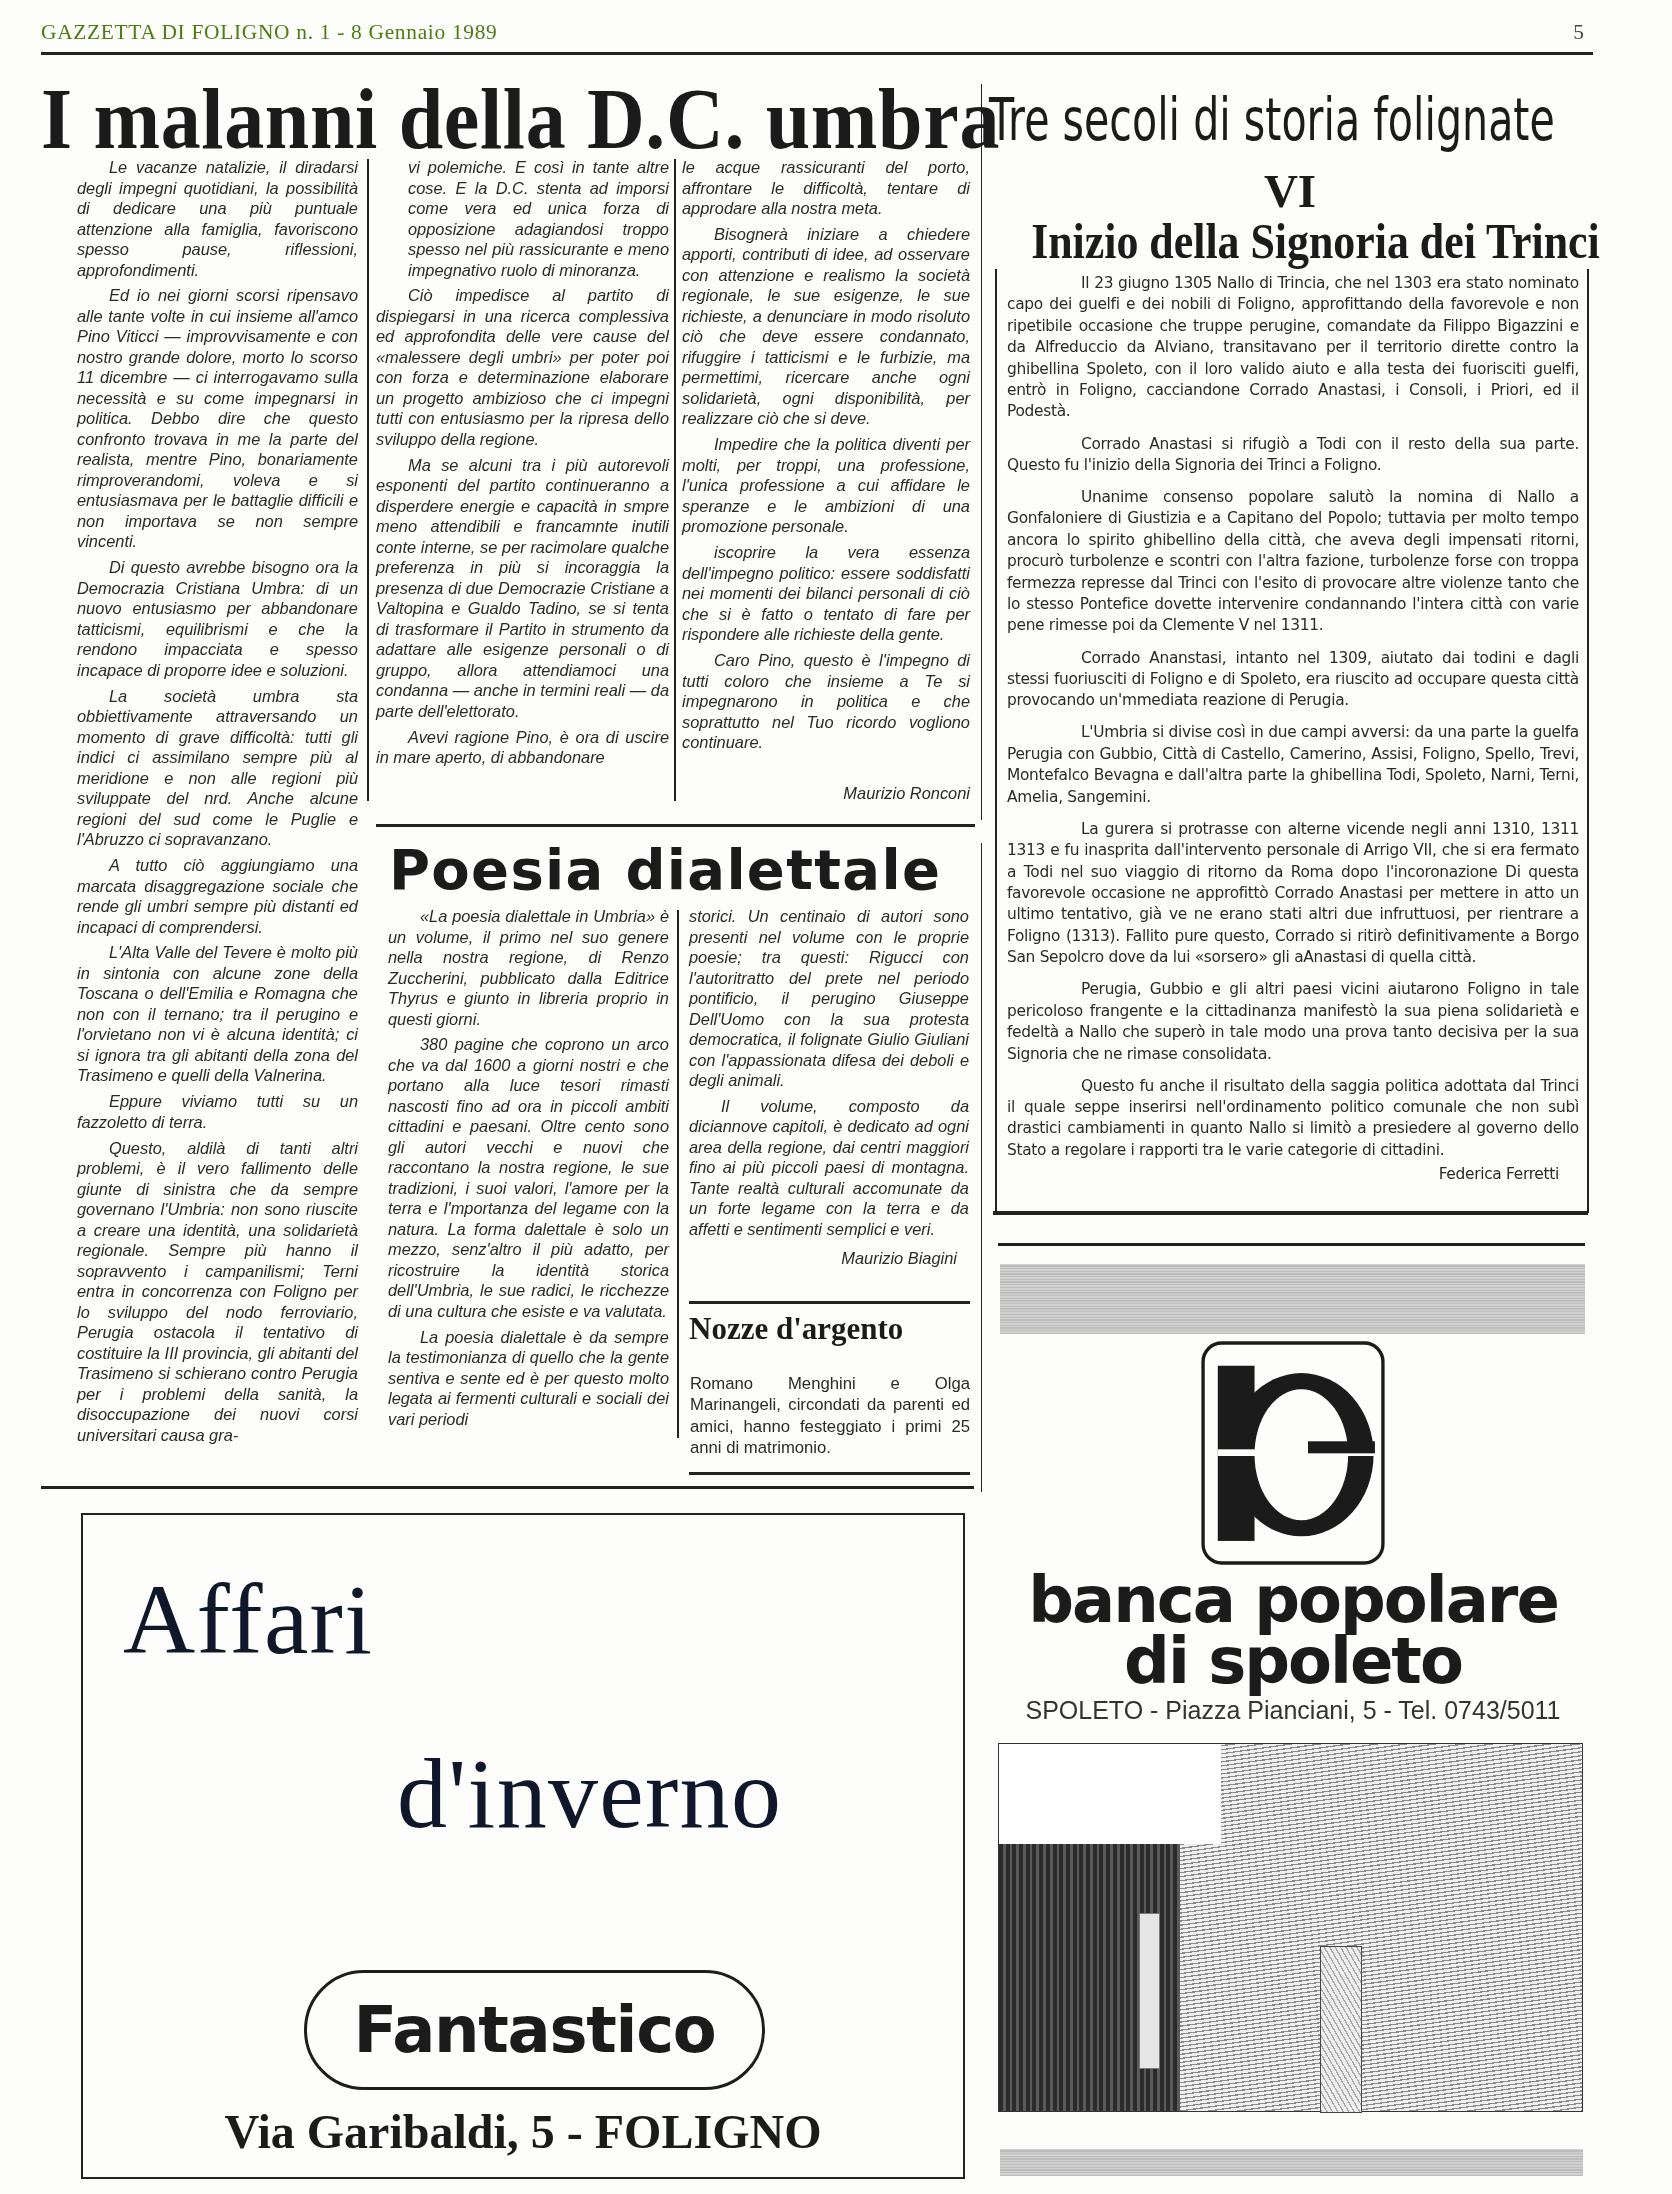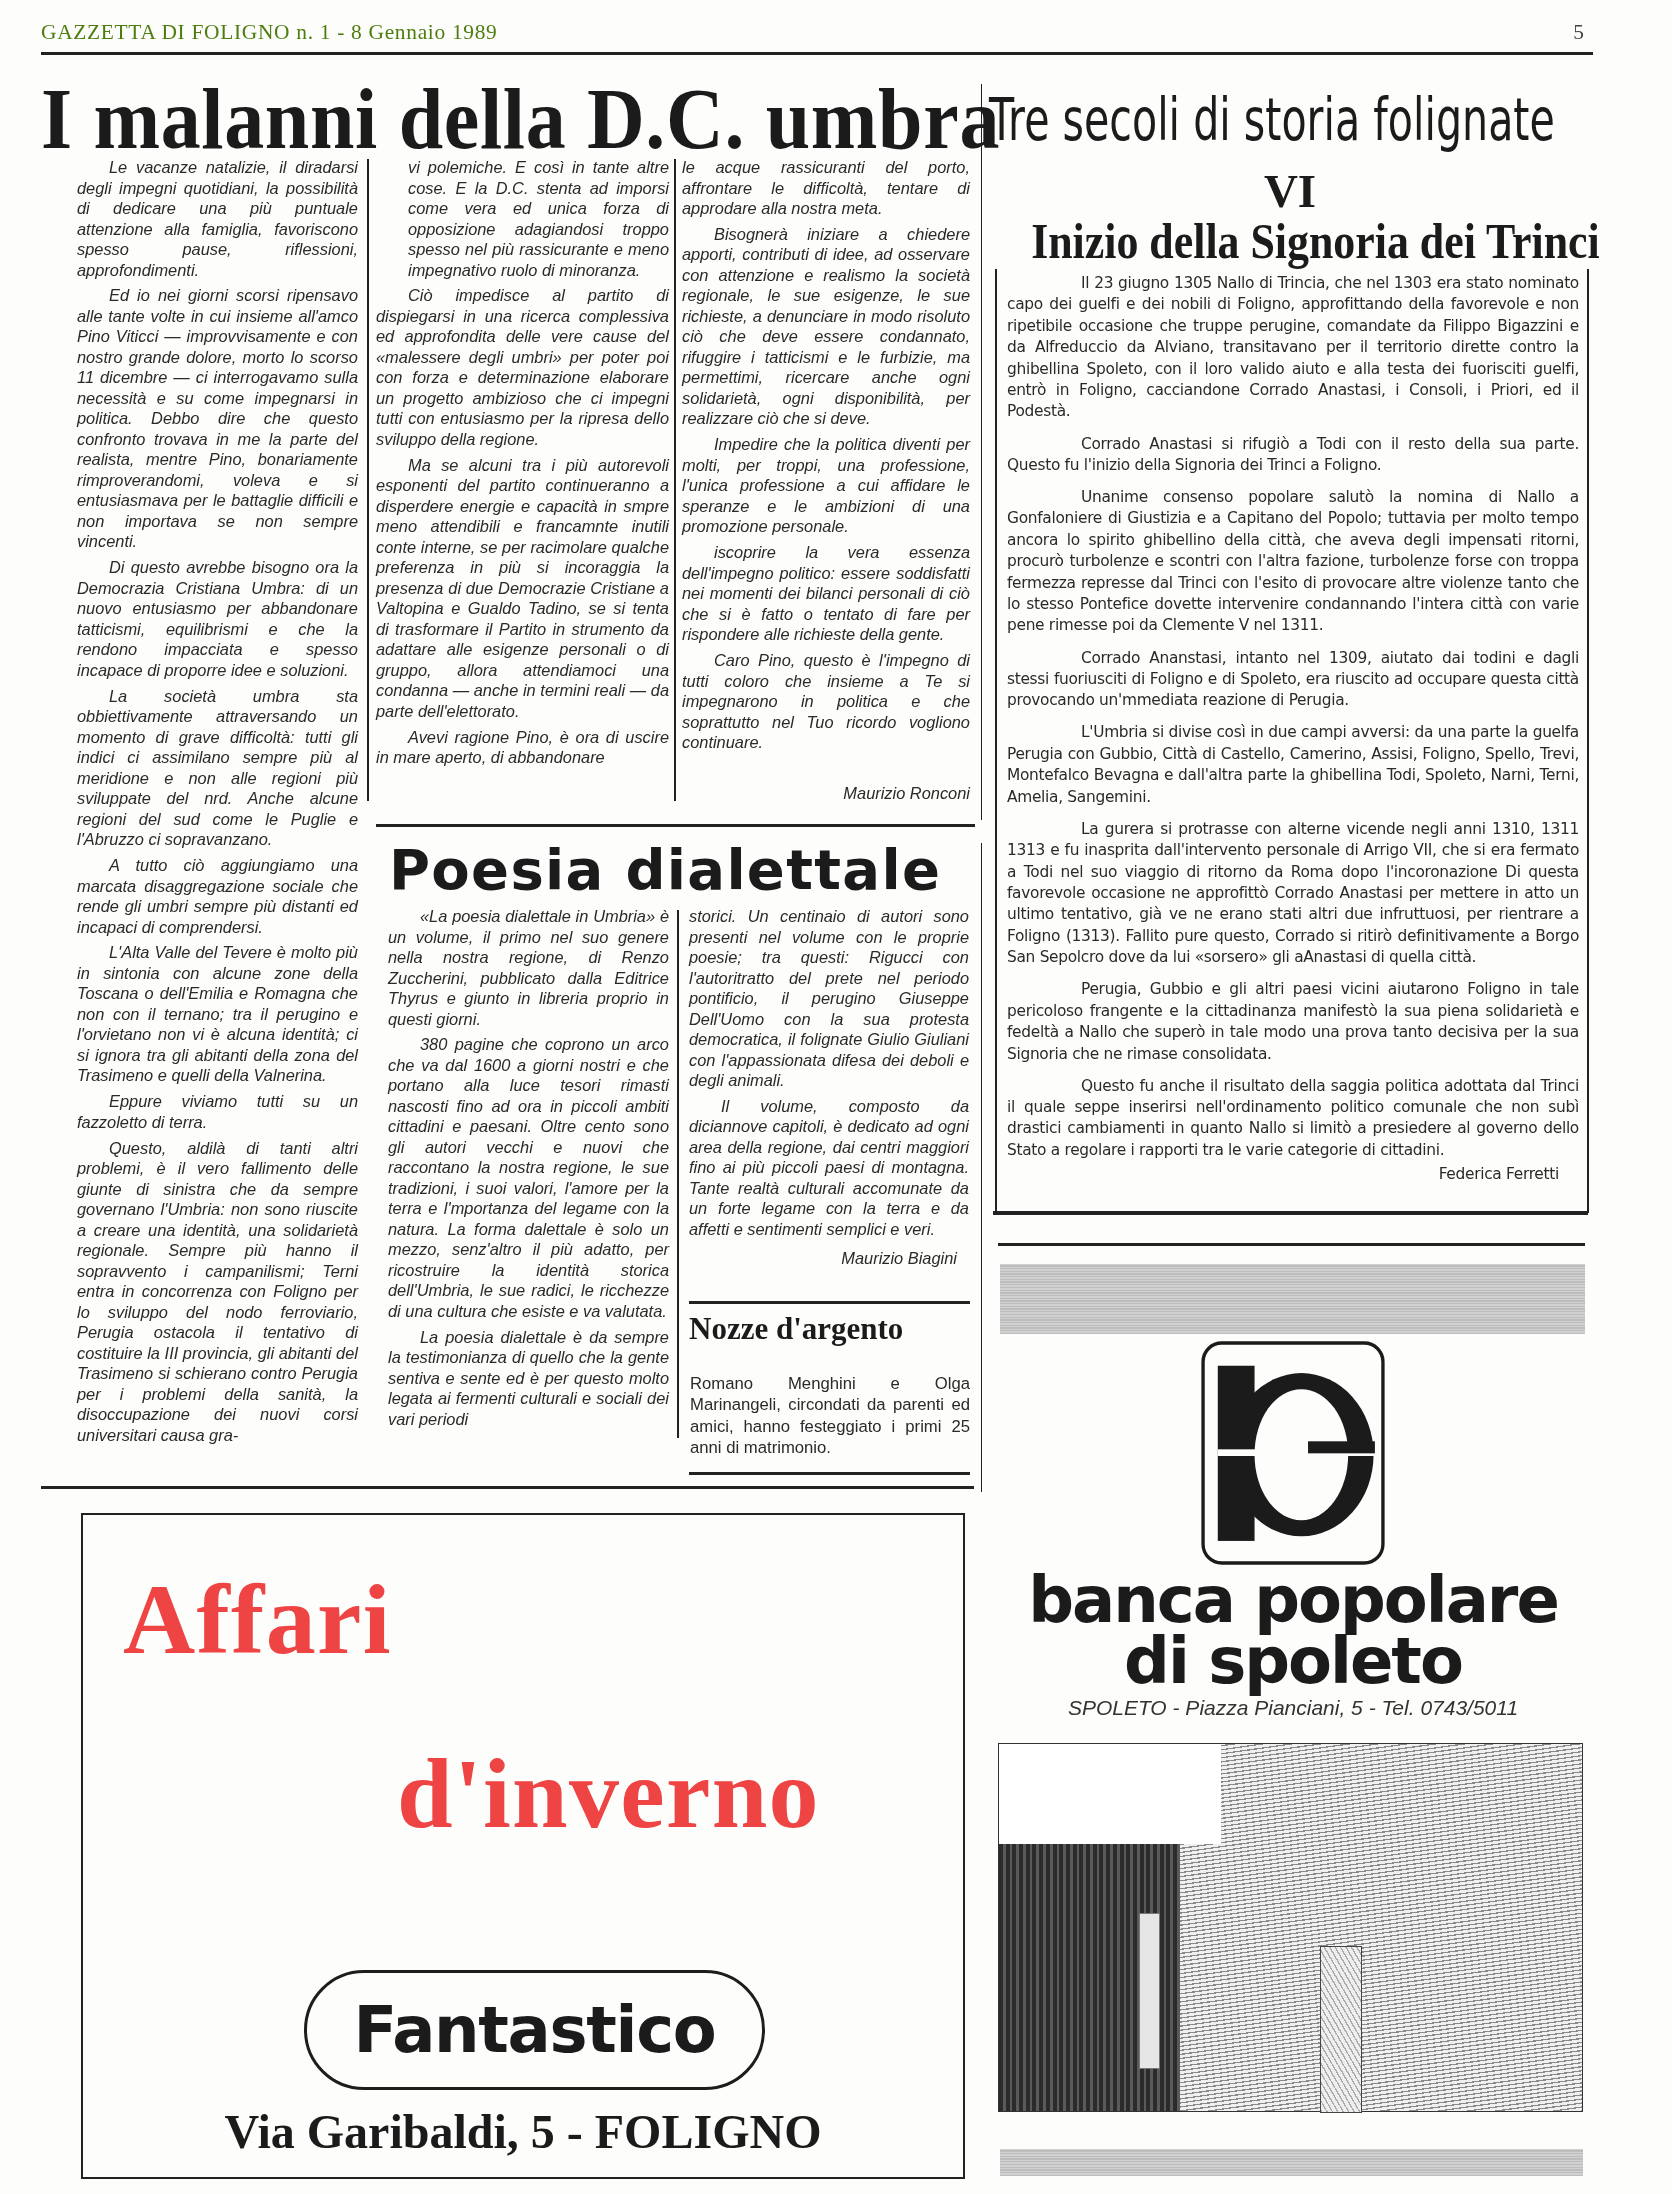--- a/index.html
+++ b/index.html
@@ -18,29 +18,29 @@
   .subt{font-family:"Liberation Serif",serif;font-weight:bold;font-size:51px;line-height:54px;text-align:center;white-space:nowrap;transform:scaleX(0.86);transform-origin:center top;}
   .box{border:2px solid #222;}
   .rcol{font-family:"DejaVu Sans",sans-serif;font-size:15.4px;line-height:21.4px;text-align:justify;color:#2a2a2a;letter-spacing:-0.3px;}
   .rcol p{margin:0 0 10.7px 0;text-indent:74px;}
   .poesia{left:389px;top:836px;width:582px;font-family:"DejaVu Sans",sans-serif;font-weight:bold;font-size:56px;line-height:67px;letter-spacing:1.3px;white-space:nowrap;transform:scaleX(1.0);}
   .hrule{height:3.3px;background:#222;}
   .nozze{font-family:"Liberation Serif",serif;font-weight:bold;font-size:31px;white-space:nowrap;}
   .nbody{font-family:"Liberation Sans",sans-serif;font-size:16.7px;line-height:21.4px;text-align:justify;color:#2a2a2a;}
   .grey{background:repeating-linear-gradient(0deg,#bdbdbd 0 1.3px,#d0d0d0 1.3px 2.7px);}
   .bankname{font-family:"DejaVu Sans",sans-serif;font-weight:bold;font-size:64px;line-height:62px;letter-spacing:-2px;text-align:center;}
-  .bankaddr{font-family:"Liberation Sans",sans-serif;font-size:21px;text-align:center;color:#333;font-style:italic;}
+  .bankaddr{font-family:"Liberation Sans",sans-serif;font-size:25px;text-align:center;color:#333;}
   .photo{border:1.3px solid #333;background:
     repeating-linear-gradient(172deg,#8a8a8a 0 1.3px,#f0f0f0 1.3px 4px);}
   .photo .tower{position:absolute;left:0;top:100px;width:31%;height:calc(100% - 100px);background:repeating-linear-gradient(90deg,#2b2b2b 0 4px,#5a5a5a 4px 6.7px);}
   .photo .sky{position:absolute;left:0;top:0;width:38%;height:100px;background:#fff;}
   .photo .statue{position:absolute;left:24%;top:46%;width:19px;height:42%;background:#e6e6e6;border:0.7px solid #777;}
   .photo .door{position:absolute;left:55%;top:55%;width:7%;height:45%;border:1.3px solid #444;background:repeating-linear-gradient(60deg,#aaa 0 1.3px,#eee 1.3px 4.7px);}
   .adbox{border:2px solid #222;}
-  .affari{font-family:"Liberation Serif",serif;font-weight:bold;font-size:100px;color:#ef4444;letter-spacing:1.3px;}
+  .affari{font-family:"Liberation Serif",serif;font-weight:normal;font-size:100px;color:#0f172a;letter-spacing:1.3px;}
   .fant{border:3.3px solid #1d1d1d;border-radius:60px;font-family:"DejaVu Sans",sans-serif;font-weight:bold;font-size:64px;text-align:center;letter-spacing:-1.3px;}
   .via{font-family:"Liberation Serif",serif;font-weight:bold;font-size:48px;white-space:nowrap;}
 </style>
 </head>
 <body>
 
 <div class="abs masthead">GAZZETTA DI FOLIGNO n. 1 - 8 Gennaio 1989</div>
 <div class="abs pageno">5</div>
 <div class="abs toprule"></div>
 

